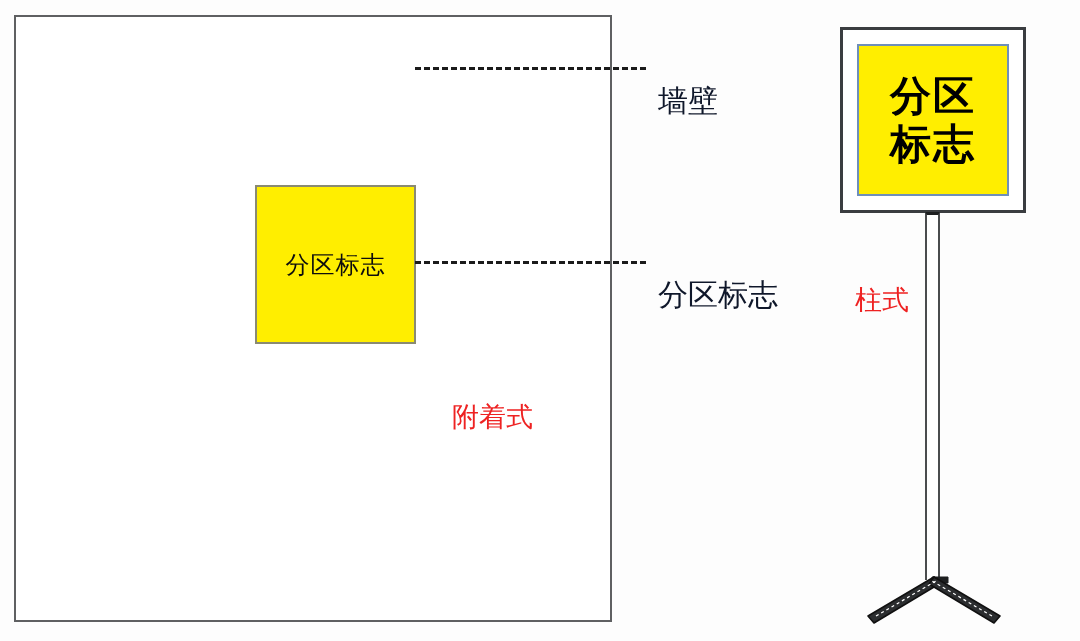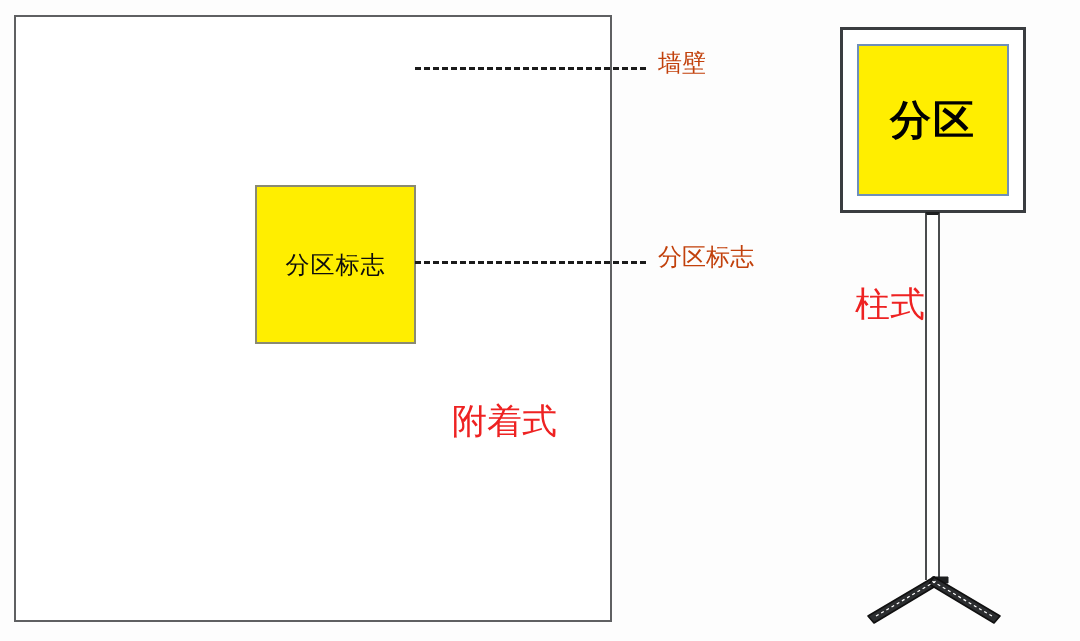--- a/index.html
+++ b/index.html
@@ -56,33 +56,34 @@
     position: absolute;
     height: 0;
     border-top: 3px dashed #1b1b1b;
   }
   .leader-wall  { left: 415px; top: 67px;  width: 231px; }
   .leader-sign  { left: 415px; top: 261px; width: 231px; }
 
   
   .leader-label {
     position: absolute;
-    font-size: 24px;
-    color: #c2410c;
+    font-size: 30px;
+    color: #0f172a;
     white-space: nowrap;
     line-height: 1;
+    margin-top: 35px;
   }
   .label-wall { left: 658px; top: 51px; }
   .label-sign { left: 658px; top: 245px; }
 
   
   .annot-red {
     position: absolute;
     color: #ee2222;
-    font-size: 35px;
+    font-size: 27px;
     white-space: nowrap;
     line-height: 1.12;
   }
   .annot-attached { left: 452px; top: 402px; font-family: Liberation Serif, serif; }
   .annot-pole {
     left: 855px;
     top: 285px;
     width: 1em;
     text-align: center;
     word-break: break-all;
@@ -156,20 +157,21 @@
   <div class="leader leader-sign"></div>
 
   <div class="leader-label label-wall">墙壁</div>
   <div class="leader-label label-sign">分区标志</div>
 
   <div class="annot-red annot-attached">附着式</div>
 
   <div class="pole-sign-frame">
     <div class="pole-sign-panel">
       <span class="pole-sign-line">分区</span>
+      <span class="pole-sign-line">标志</span>
     </div>
   </div>
 
   <div class="pole-tube"></div>
 
   <svg class="base-svg" viewBox="0 0 180 70">
 
     <path d="M82 17 L98 17 L98 23 L82 23 Z" fill="#1d1f20" stroke="#1d1f20" stroke-width="1"></path>
 
     <path d="M84 17 L18 56 L24 63 L89 24 Z" fill="#2b2d2f" stroke="#111111" stroke-width="1.6" stroke-linejoin="round"></path>

